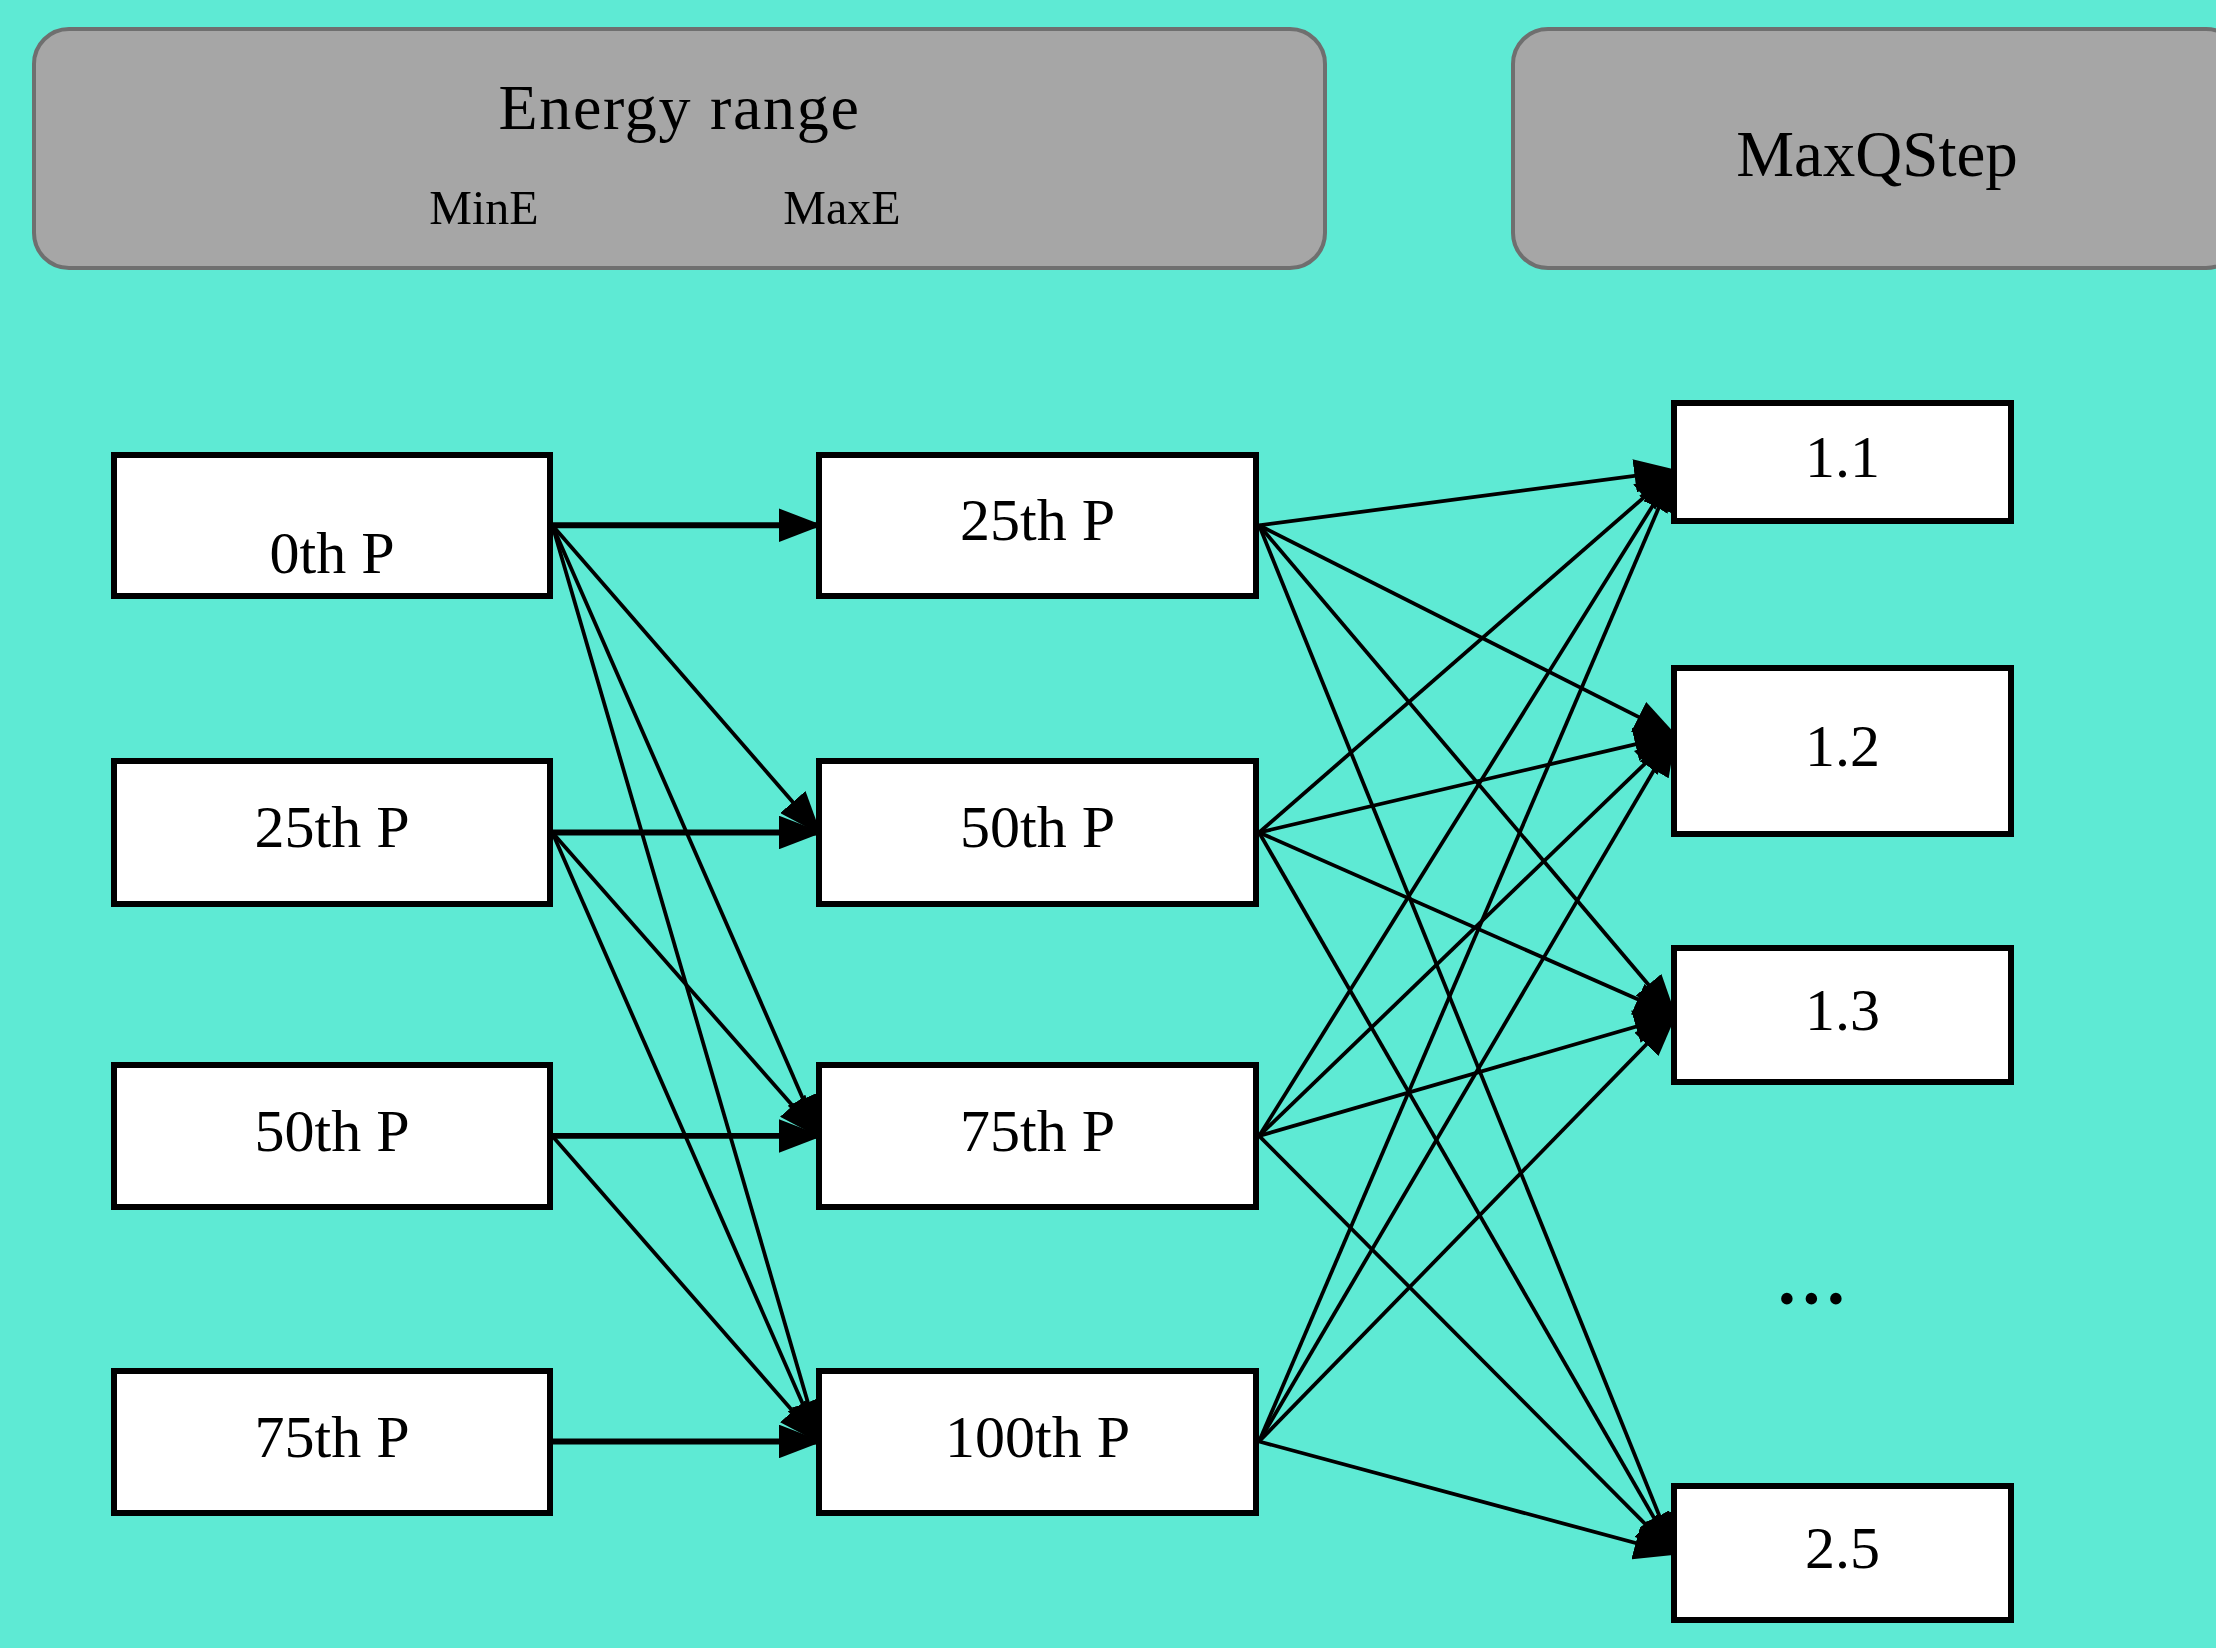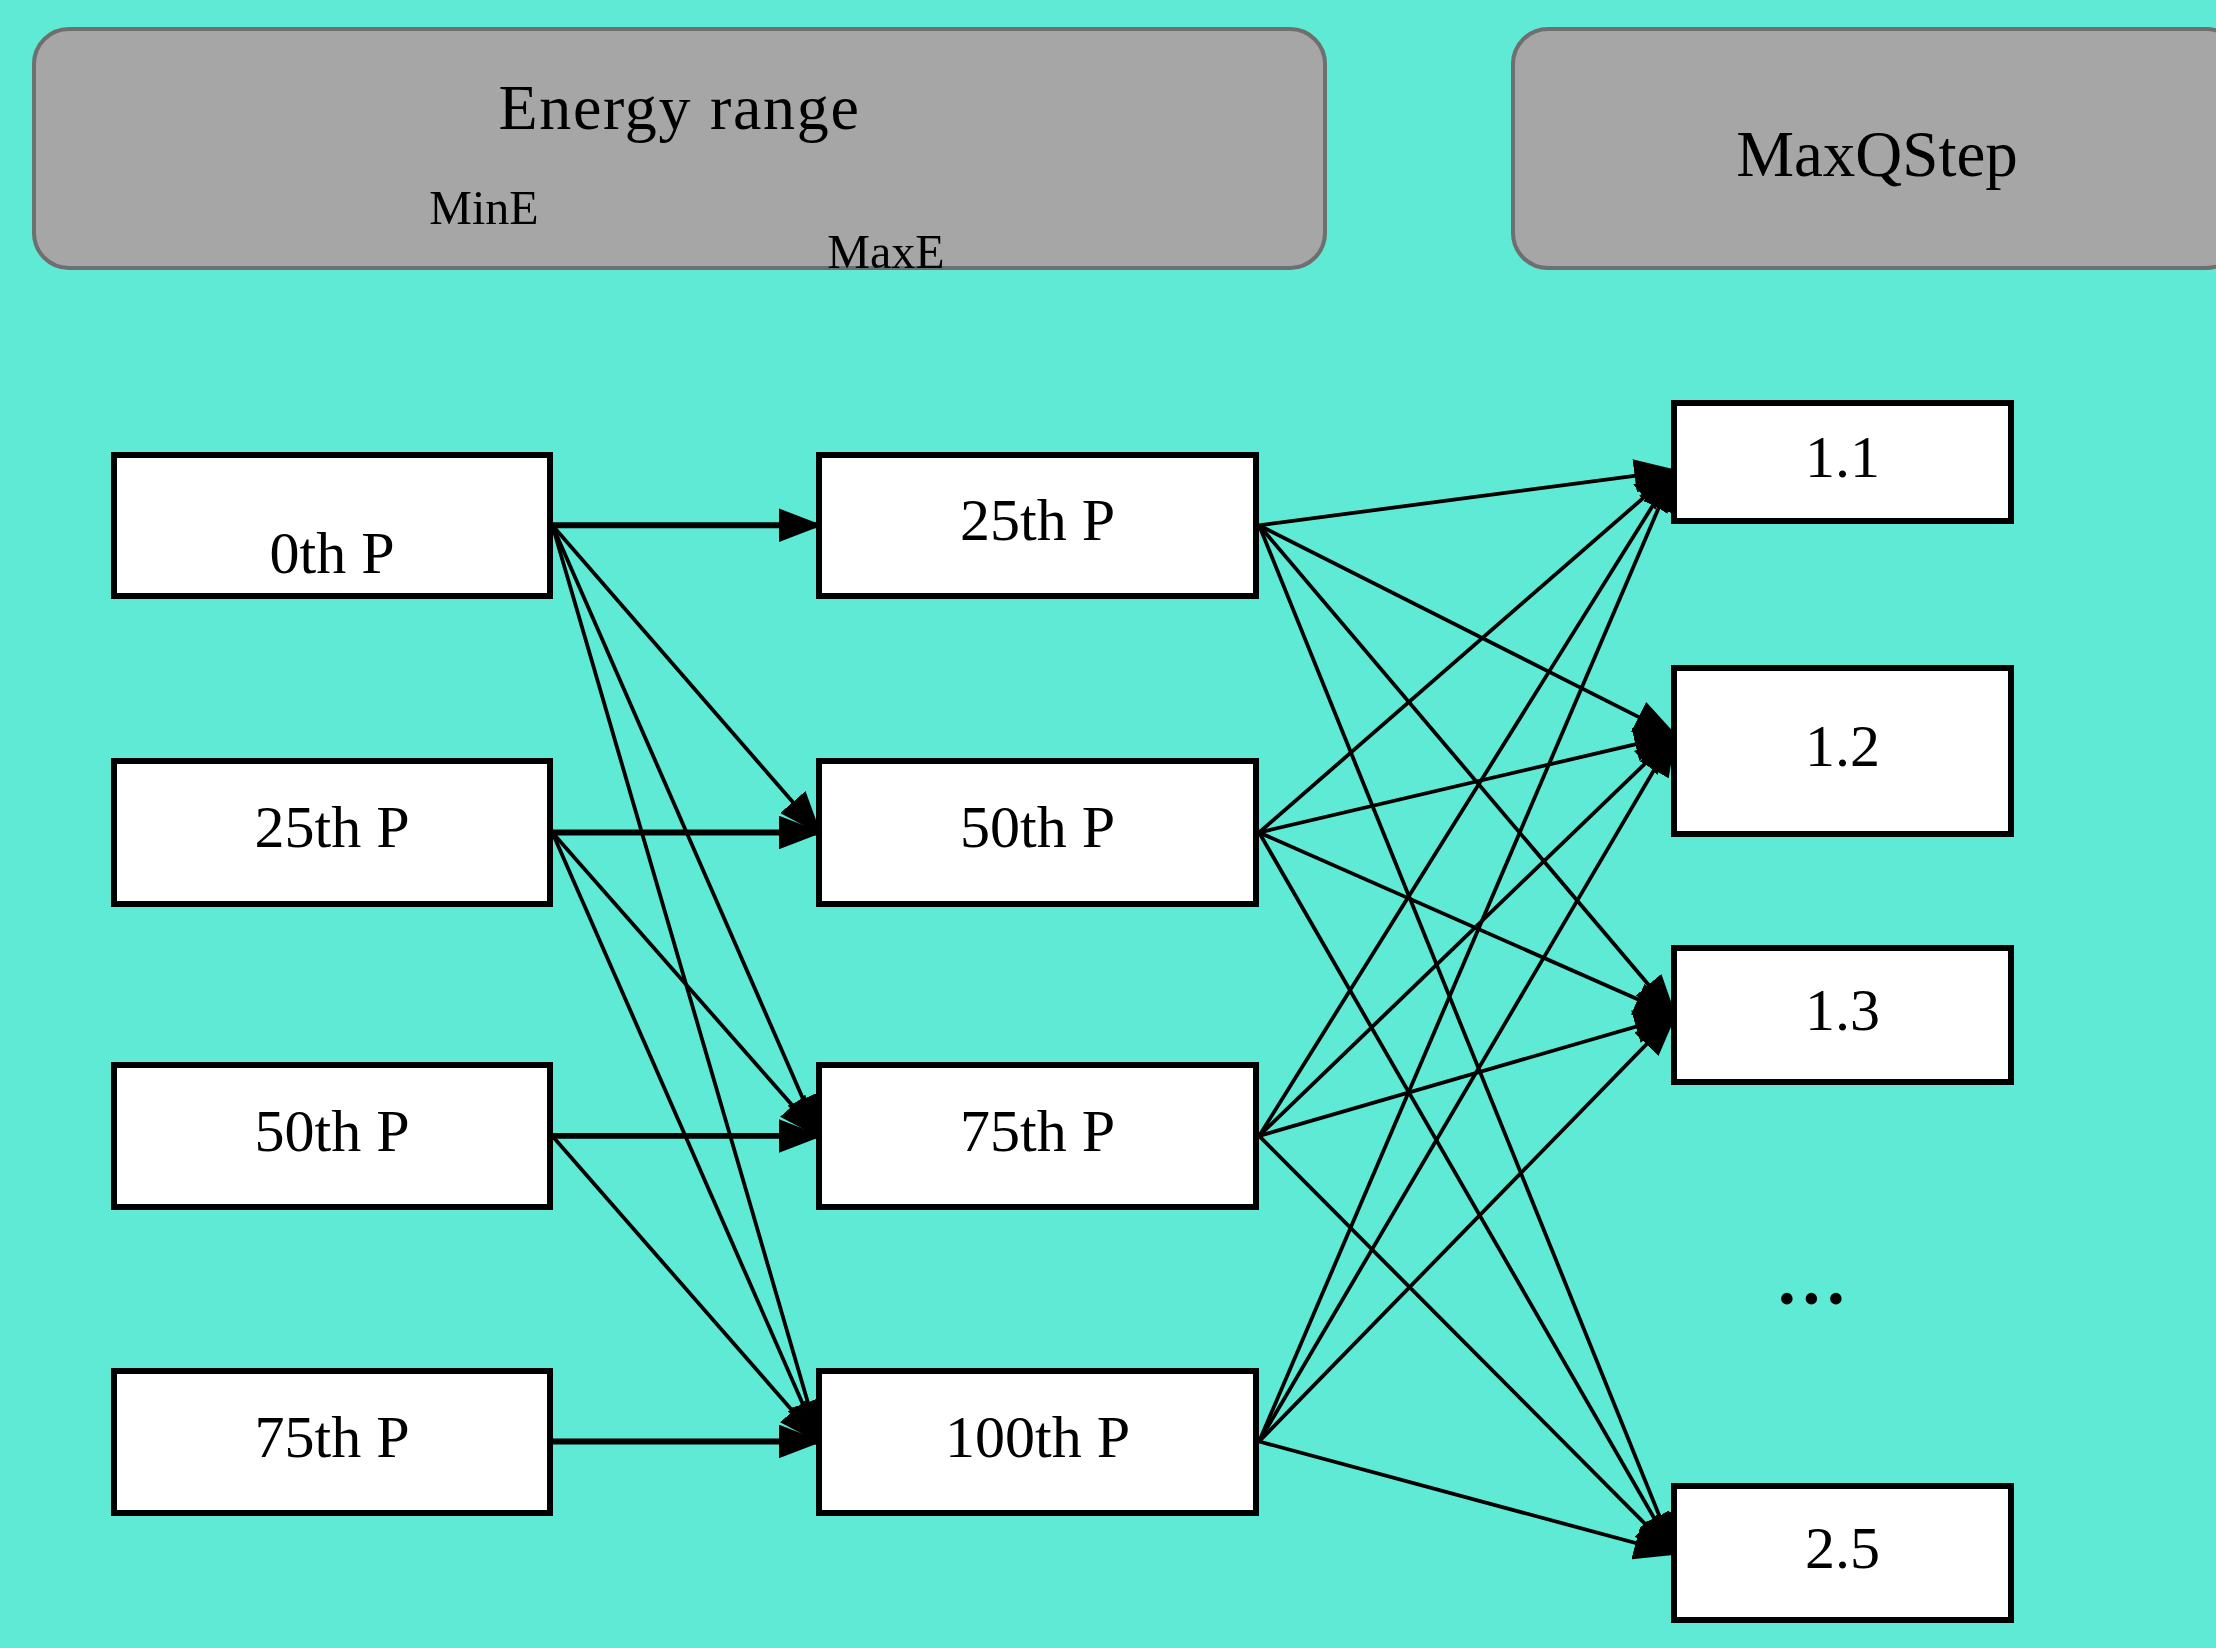--- a/index.html
+++ b/index.html
@@ -117,21 +117,21 @@
         <line x1="1500" y1="1717" x2="1995" y2="560.5" stroke="#000000" stroke-width="4.5" marker-end="url(#arrowhead)"></line>
         <line x1="1500" y1="1717" x2="1995" y2="875.5" stroke="#000000" stroke-width="4.5" marker-end="url(#arrowhead)"></line>
         <line x1="1500" y1="1717" x2="1995" y2="1209.5" stroke="#000000" stroke-width="4.5" marker-end="url(#arrowhead)"></line>
         <line x1="1500" y1="1717" x2="1995" y2="1850.5" stroke="#000000" stroke-width="4.5" marker-end="url(#arrowhead)"></line>
       </g>
   </svg>
 
   <div class="header" style="left:32px; top:27px; width:1295px; height:243px;">
     <div class="header-title" style="top:40px;">Energy range</div>
     <div class="header-sub" style="left:448px; top:149px;">MinE</div>
-    <div class="header-sub" style="left:850px; top:149px;margin-top:44px;">MaxE</div>
+    <div class="header-sub" style="left:806px; top:149px;">MaxE</div>
   </div>
 
   <div class="header" style="left:1478px; top:27px; width:732px; height:243px;margin-left:33px;">
     <div class="hr-center">MaxQStep</div>
   </div>
 
   <div class="node" style="left: 111px; top: 452px; width: 442px; height: 147px; align-items: flex-end;">
     <span class="node-label">0th P</span>
   </div>
   <div class="node" style="left: 111px; top: 758px; width: 442px; height: 149px;">

